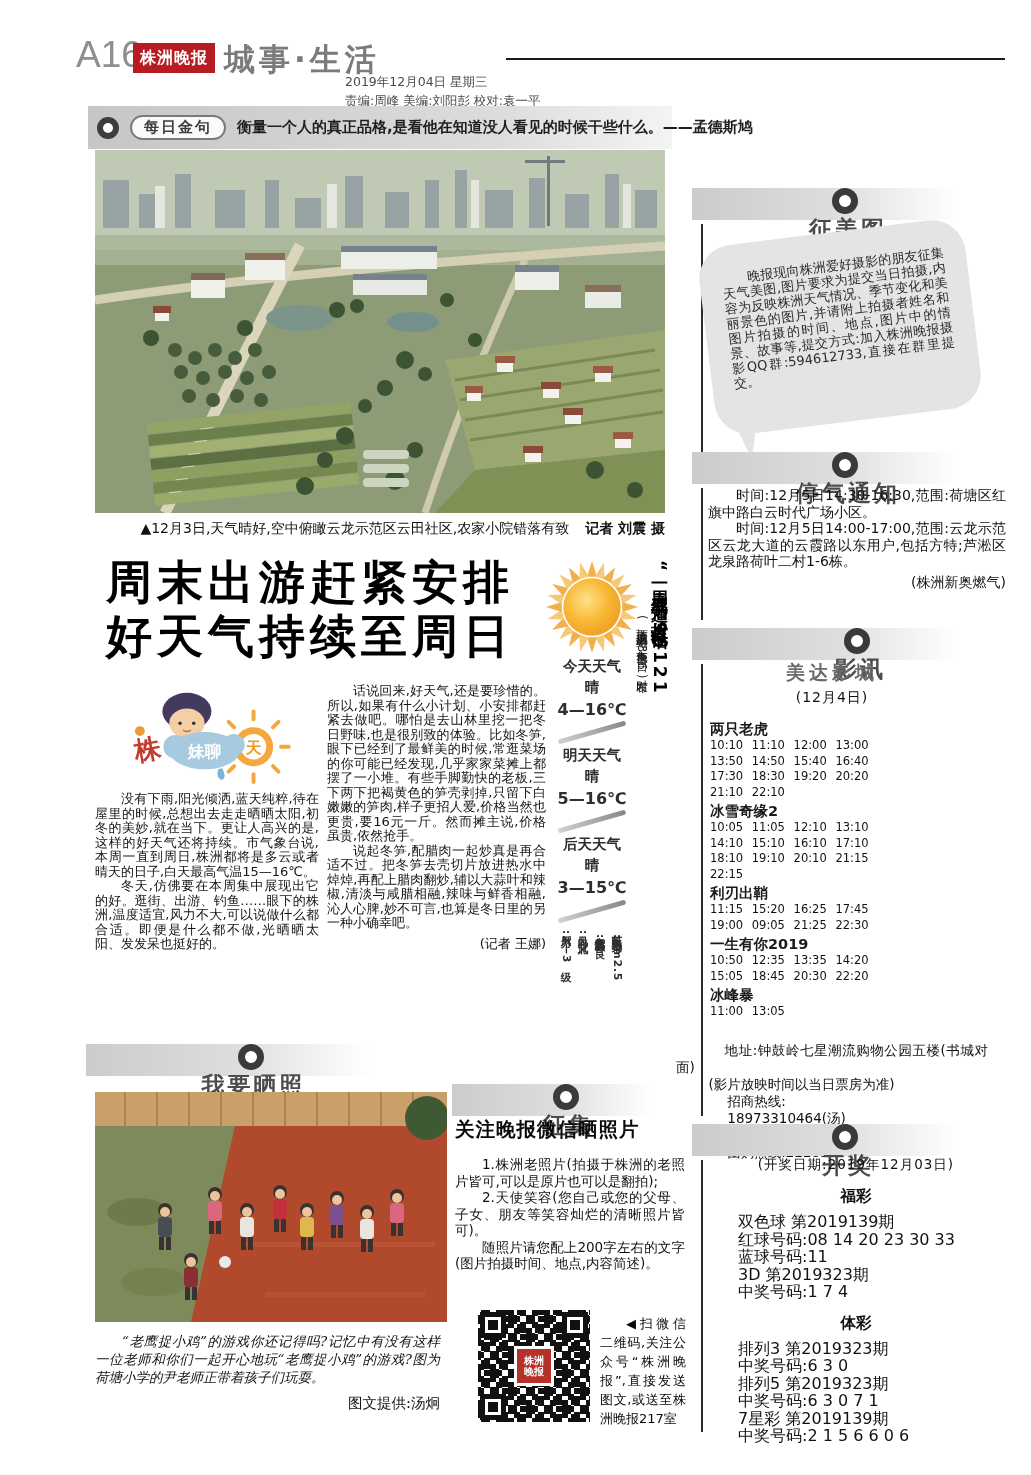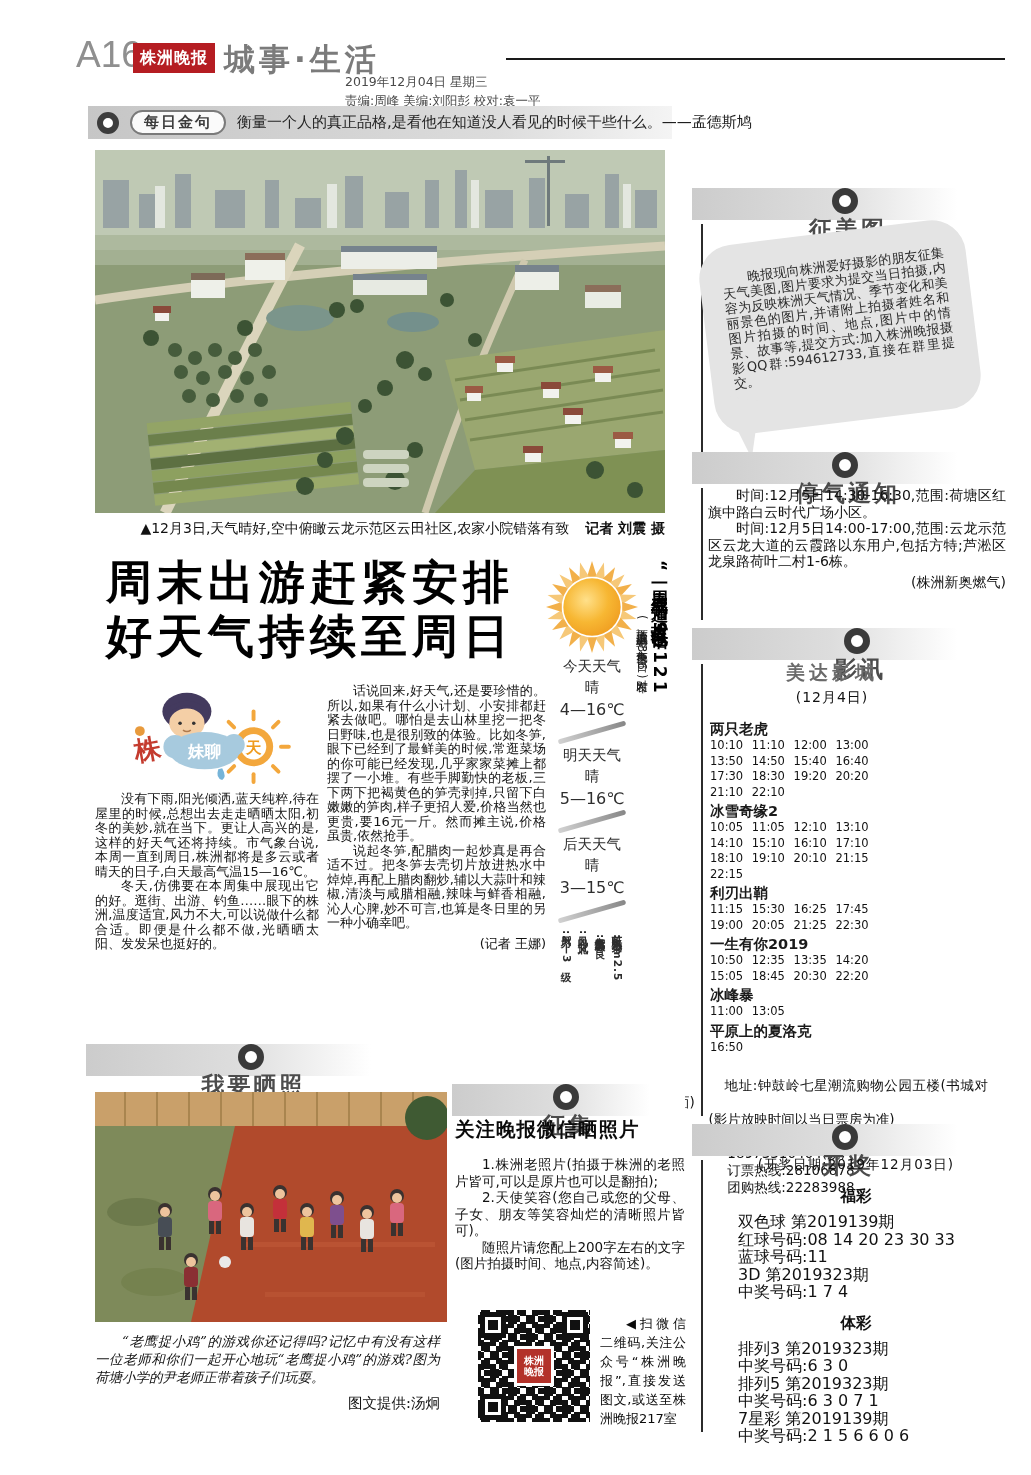--- a/index.html
+++ b/index.html
@@ -8,46 +8,46 @@
 
   
   .page-num { position:absolute; left:76px; top:34px; font-size:37px; color:#8f8f8f; font-family:"Liberation Sans", sans-serif; }
   .logo-box { position:absolute; left:133px; top:43px; width:82px; height:30px; background:#b51d22; color:#fff;
               display:flex; align-items:center; justify-content:center; font-size:16px; font-weight:bold; letter-spacing:1px; }
   .section-title { position:absolute; left:224px; top:39px; font-size:31px; color:#7b7b7b; font-weight:600; letter-spacing:4px; }
   .date-block { position:absolute; left:345px; top:44px; font-size:12.5px; color:#4a4a4a; line-height:1.55;margin-top:28px; }
   .header-rule { position:absolute; left:506px; top:58px; width:499px; height:2px; background:#1a1a1a; }
 
   
-  .quote-bar { position:absolute; left:88px; top:106px; width:584px; height:33px; display:flex; align-items:center; gap:11px;
+  .quote-bar { position:absolute; left:88px; top:106px; width:584px; height:43px; display:flex; align-items:center; gap:11px;
                padding-left:9px; background:linear-gradient(to right,#c6c6c6,#dcdcdc 70%,#f4f4f4); }
   .q-donut { width:22px; height:22px; border-radius:50%; border:6px solid #3d3d3d; background:#fff; flex:0 0 auto; }
   .quote-label { border:2px solid #7a7a7a; border-radius:16px; background:#fafafa; padding:1px 12px; font-size:15px;
                  font-weight:bold; color:#3d3d3d; letter-spacing:2px; white-space:nowrap; }
-  .quote-text { font-size:15px; font-weight:normal; color:#1f1f1f; white-space:nowrap; }
+  .quote-text { font-size:15px; font-weight:bold; color:#1f1f1f; white-space:nowrap; }
 
   
   .main-photo { position:absolute; left:95px; top:150px; width:570px; height:363px; }
   .photo-caption { position:absolute; left:95px; top:520px; width:570px; text-align:right; font-size:14px; color:#111; }
   .caption-credit { font-weight:bold; margin-left:16px; }
 
   
   .headline { position:absolute; left:106px; top:556px; font-size:46px; font-weight:900; color:#000; letter-spacing:5px;
               line-height:1.17; font-family:"Liberation Sans","DejaVu Sans",sans-serif; }
   .art-col { position:absolute; font-size:13px; line-height:14.5px; color:#141414; }
   #art-col1 { left:95px; top:686px; width:224px; }
   #art-col2 { left:327px; top:684px; width:219px; }
   .art-col p { text-align:justify; text-indent:2em; margin:0; }
   .byline { text-align:right; margin-top:6px; font-size:13px; }
   .zhumei { display:block; width:170px; height:98px; margin:0 auto 8px; }
 
   
   .weather-strip { position:absolute; left:544px; top:560px; width:96px; display:flex; flex-direction:column; align-items:center; }
   .sun-icon { width:94px; height:94px; }
-  .wday { text-align:center; font-size:14.5px; font-weight:normal; color:#2e2e2e; line-height:1.45; margin-top:2px; }
+  .wday { text-align:center; font-size:14.5px; font-weight:bold; color:#2e2e2e; line-height:1.45; margin-top:2px; }
   .wday .temp { font-size:16px; }
   .slash { width:78px; height:16px; position:relative; margin:3px 0; }
   .slash::after { content:""; position:absolute; left:4px; top:6px; width:70px; height:5px; border-radius:3px;
                   background:linear-gradient(to right,#d2d2d2,#878787); transform:rotate(-16deg); }
   .extras { margin-top:6px; writing-mode:vertical-rl; height:128px; font-size:10.5px; font-weight:bold; color:#2e2e2e; letter-spacing:1px; }
   .extras div { margin:0 3px; }
   .weather-vert { position:absolute; left:634px; top:560px; height:450px; writing-mode:vertical-rl; }
   .wv-title { font-size:17px; font-weight:bold; color:#000; letter-spacing:3px; }
   .wv-note { font-size:11.5px; color:#1a1a1a; letter-spacing:1px; padding-top:55px; }
 
@@ -405,33 +405,29 @@
       <div class="film">
         <div class="film-title">两只老虎</div>
         <div class="film-times">10:10 11:10 12:00 13:00 13:50 14:50 15:40 16:40 17:30 18:30 19:20 20:20 21:10 22:10</div>
       </div>
       <div class="film">
         <div class="film-title">冰雪奇缘2</div>
         <div class="film-times">10:05 11:05 12:10 13:10 14:10 15:10 16:10 17:10 18:10 19:10 20:10 21:15 22:15</div>
       </div>
       <div class="film">
         <div class="film-title">利刃出鞘</div>
-        <div class="film-times">11:15 15:30 16:25 17:45 19:00 20:05 21:25 22:30</div>
+        <div class="film-times">11:15 15:20 16:25 17:45 19:00 09:05 21:25 22:30</div>
       </div>
       <div class="film">
         <div class="film-title">一生有你2019</div>
         <div class="film-times">10:50 12:35 13:35 14:20 15:05 18:45 20:30 22:20</div>
       </div>
       <div class="film">
         <div class="film-title">冰峰暴</div>
         <div class="film-times">11:00 13:05</div>
-      </div>
-      <div class="film">
-        <div class="film-title">平原上的夏洛克</div>
-        <div class="film-times">16:50</div>
       </div>
     </div>
     <div class="mov-info">
       <p class="mi-addr">地址:钟鼓岭七星潮流购物公园五楼(书城对面)</p>
       <p class="mi-note">(影片放映时间以当日票房为准)</p>
       <p class="mi-line">招商热线:</p>
       <p class="mi-line">18973310464(汤)</p>
       <p class="mi-line">订票热线:28106878</p>
       <p class="mi-line">团购热线:22283988</p>
     </div>

